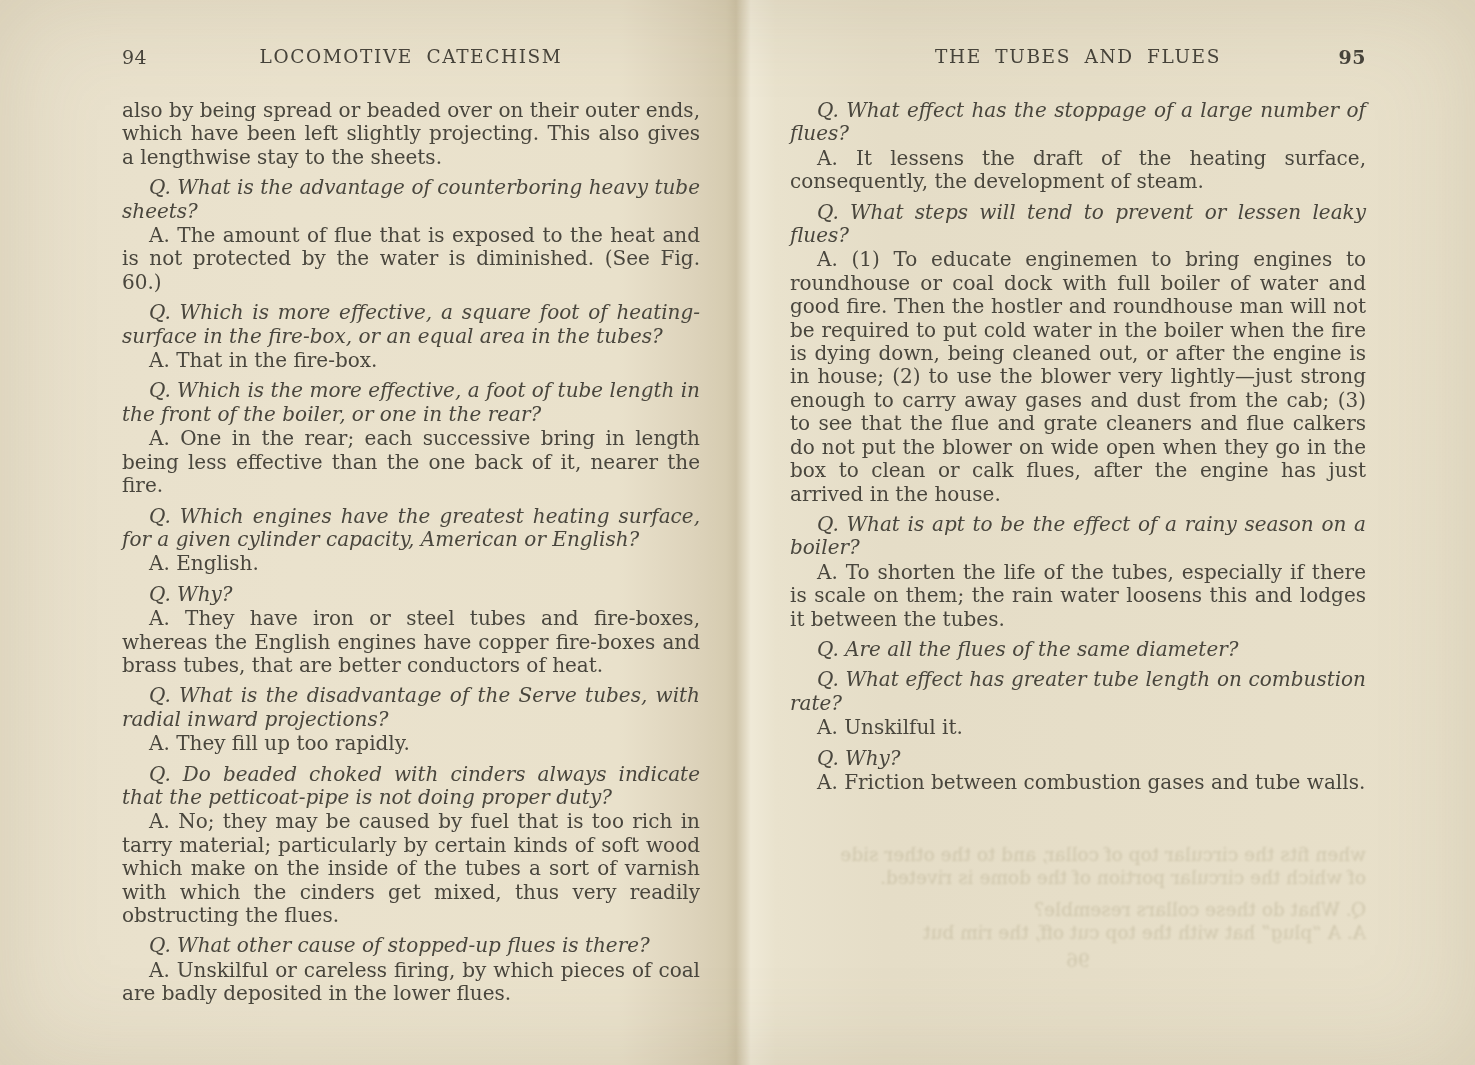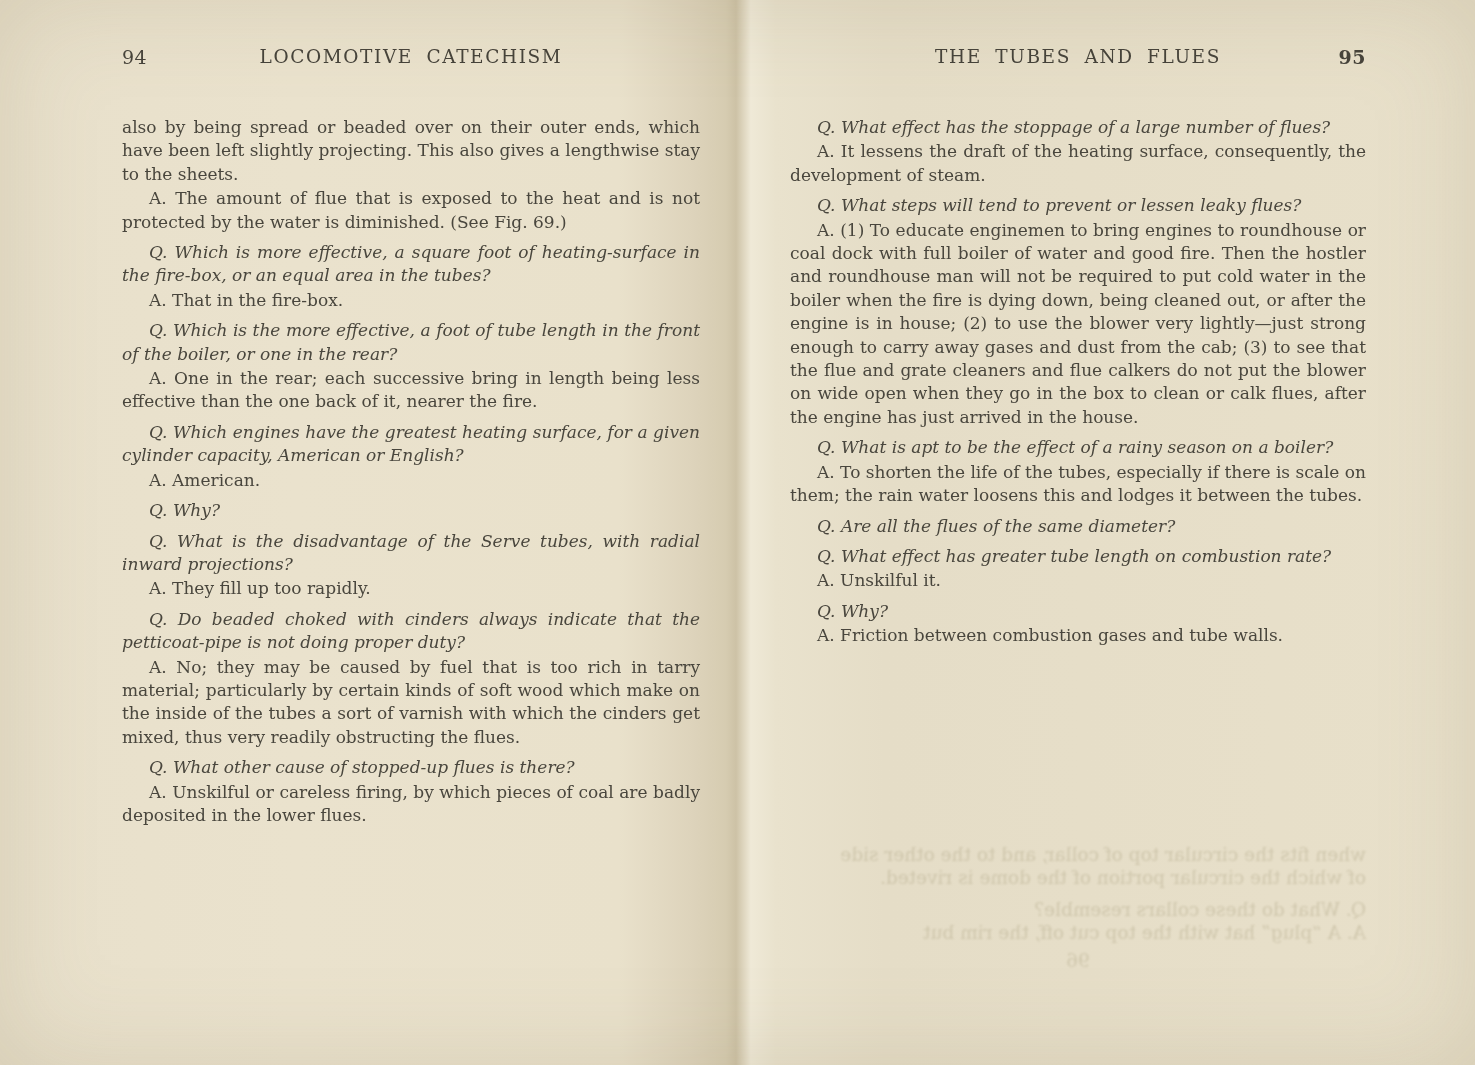--- a/index.html
+++ b/index.html
@@ -28,21 +28,21 @@
   .page--right { left: 790px; width: 576px; }
 
   .running-head { position: relative; height: 24px; font-size: 18.5px;
     letter-spacing: 1.6px; word-spacing: 6px; color: #45423a; }
   .running-head .num { position: absolute; top: 0; letter-spacing: 0.5px; word-spacing: 0; font-size: 19px; }
   .page--left  .running-head .num { left: 0; }
   .page--right .running-head .num { right: 0; font-weight: bold; }
   .running-head .title { display: block; text-align: center; }
 
   .body {
-    margin-top: 46px; font-size: 17px; line-height: 23.4px;
+    margin-top: 29px; font-size: 20px; line-height: 23.4px;
     text-align: justify; color: #49463d;
   }
   .body p { margin: 0; text-indent: 27px; }
   .body p.continuation { text-indent: 0; }
   .body p.question { font-style: italic; margin-top: 7px; }
   .body p.answer { margin-top: 1px; }
 
   .ghost {
     position: absolute; left: 0; width: 100%; top: 797px;
     transform: scaleX(-1); filter: blur(1.2px); opacity: 0.30;
@@ -58,28 +58,30 @@
 
 <div class="spread">
 
   <div class="page page--left">
     <div class="running-head">
       <span class="num">94</span>
       <span class="title">LOCOMOTIVE CATECHISM</span>
     </div>
     <div class="body">
         <p class="continuation">also by being spread or beaded over on their outer ends, which have been left slightly projecting. This also gives a lengthwise stay to the sheets.</p>
-        <p class="answer">A. The amount of flue that is exposed to the heat and is not protected by the water is diminished. (See Fig. 69.)</p>
+        <p class="question">Q. What is the advantage of counterboring heavy tube sheets?</p>
+        <p class="answer">A. The amount of flue that is exposed to the heat and is not protected by the water is diminished. (See Fig. 60.)</p>
         <p class="question">Q. Which is more effective, a square foot of heating-surface in the fire-box, or an equal area in the tubes?</p>
         <p class="answer">A. That in the fire-box.</p>
         <p class="question">Q. Which is the more effective, a foot of tube length in the front of the boiler, or one in the rear?</p>
         <p class="answer">A. One in the rear; each successive bring in length being less effective than the one back of it, nearer the fire.</p>
         <p class="question">Q. Which engines have the greatest heating surface, for a given cylinder capacity, American or English?</p>
-        <p class="answer">A. American.</p>
+        <p class="answer">A. English.</p>
         <p class="question">Q. Why?</p>
+        <p class="answer">A. They have iron or steel tubes and fire-boxes, whereas the English engines have copper fire-boxes and brass tubes, that are better conductors of heat.</p>
         <p class="question">Q. What is the disadvantage of the Serve tubes, with radial inward projections?</p>
         <p class="answer">A. They fill up too rapidly.</p>
         <p class="question">Q. Do beaded choked with cinders always indicate that the petticoat-pipe is not doing proper duty?</p>
         <p class="answer">A. No; they may be caused by fuel that is too rich in tarry material; particularly by certain kinds of soft wood which make on the inside of the tubes a sort of varnish with which the cinders get mixed, thus very readily obstructing the flues.</p>
         <p class="question">Q. What other cause of stopped-up flues is there?</p>
         <p class="answer">A. Unskilful or careless firing, by which pieces of coal are badly deposited in the lower flues.</p>
       </div>
   </div>
 
   <div class="page page--right">

